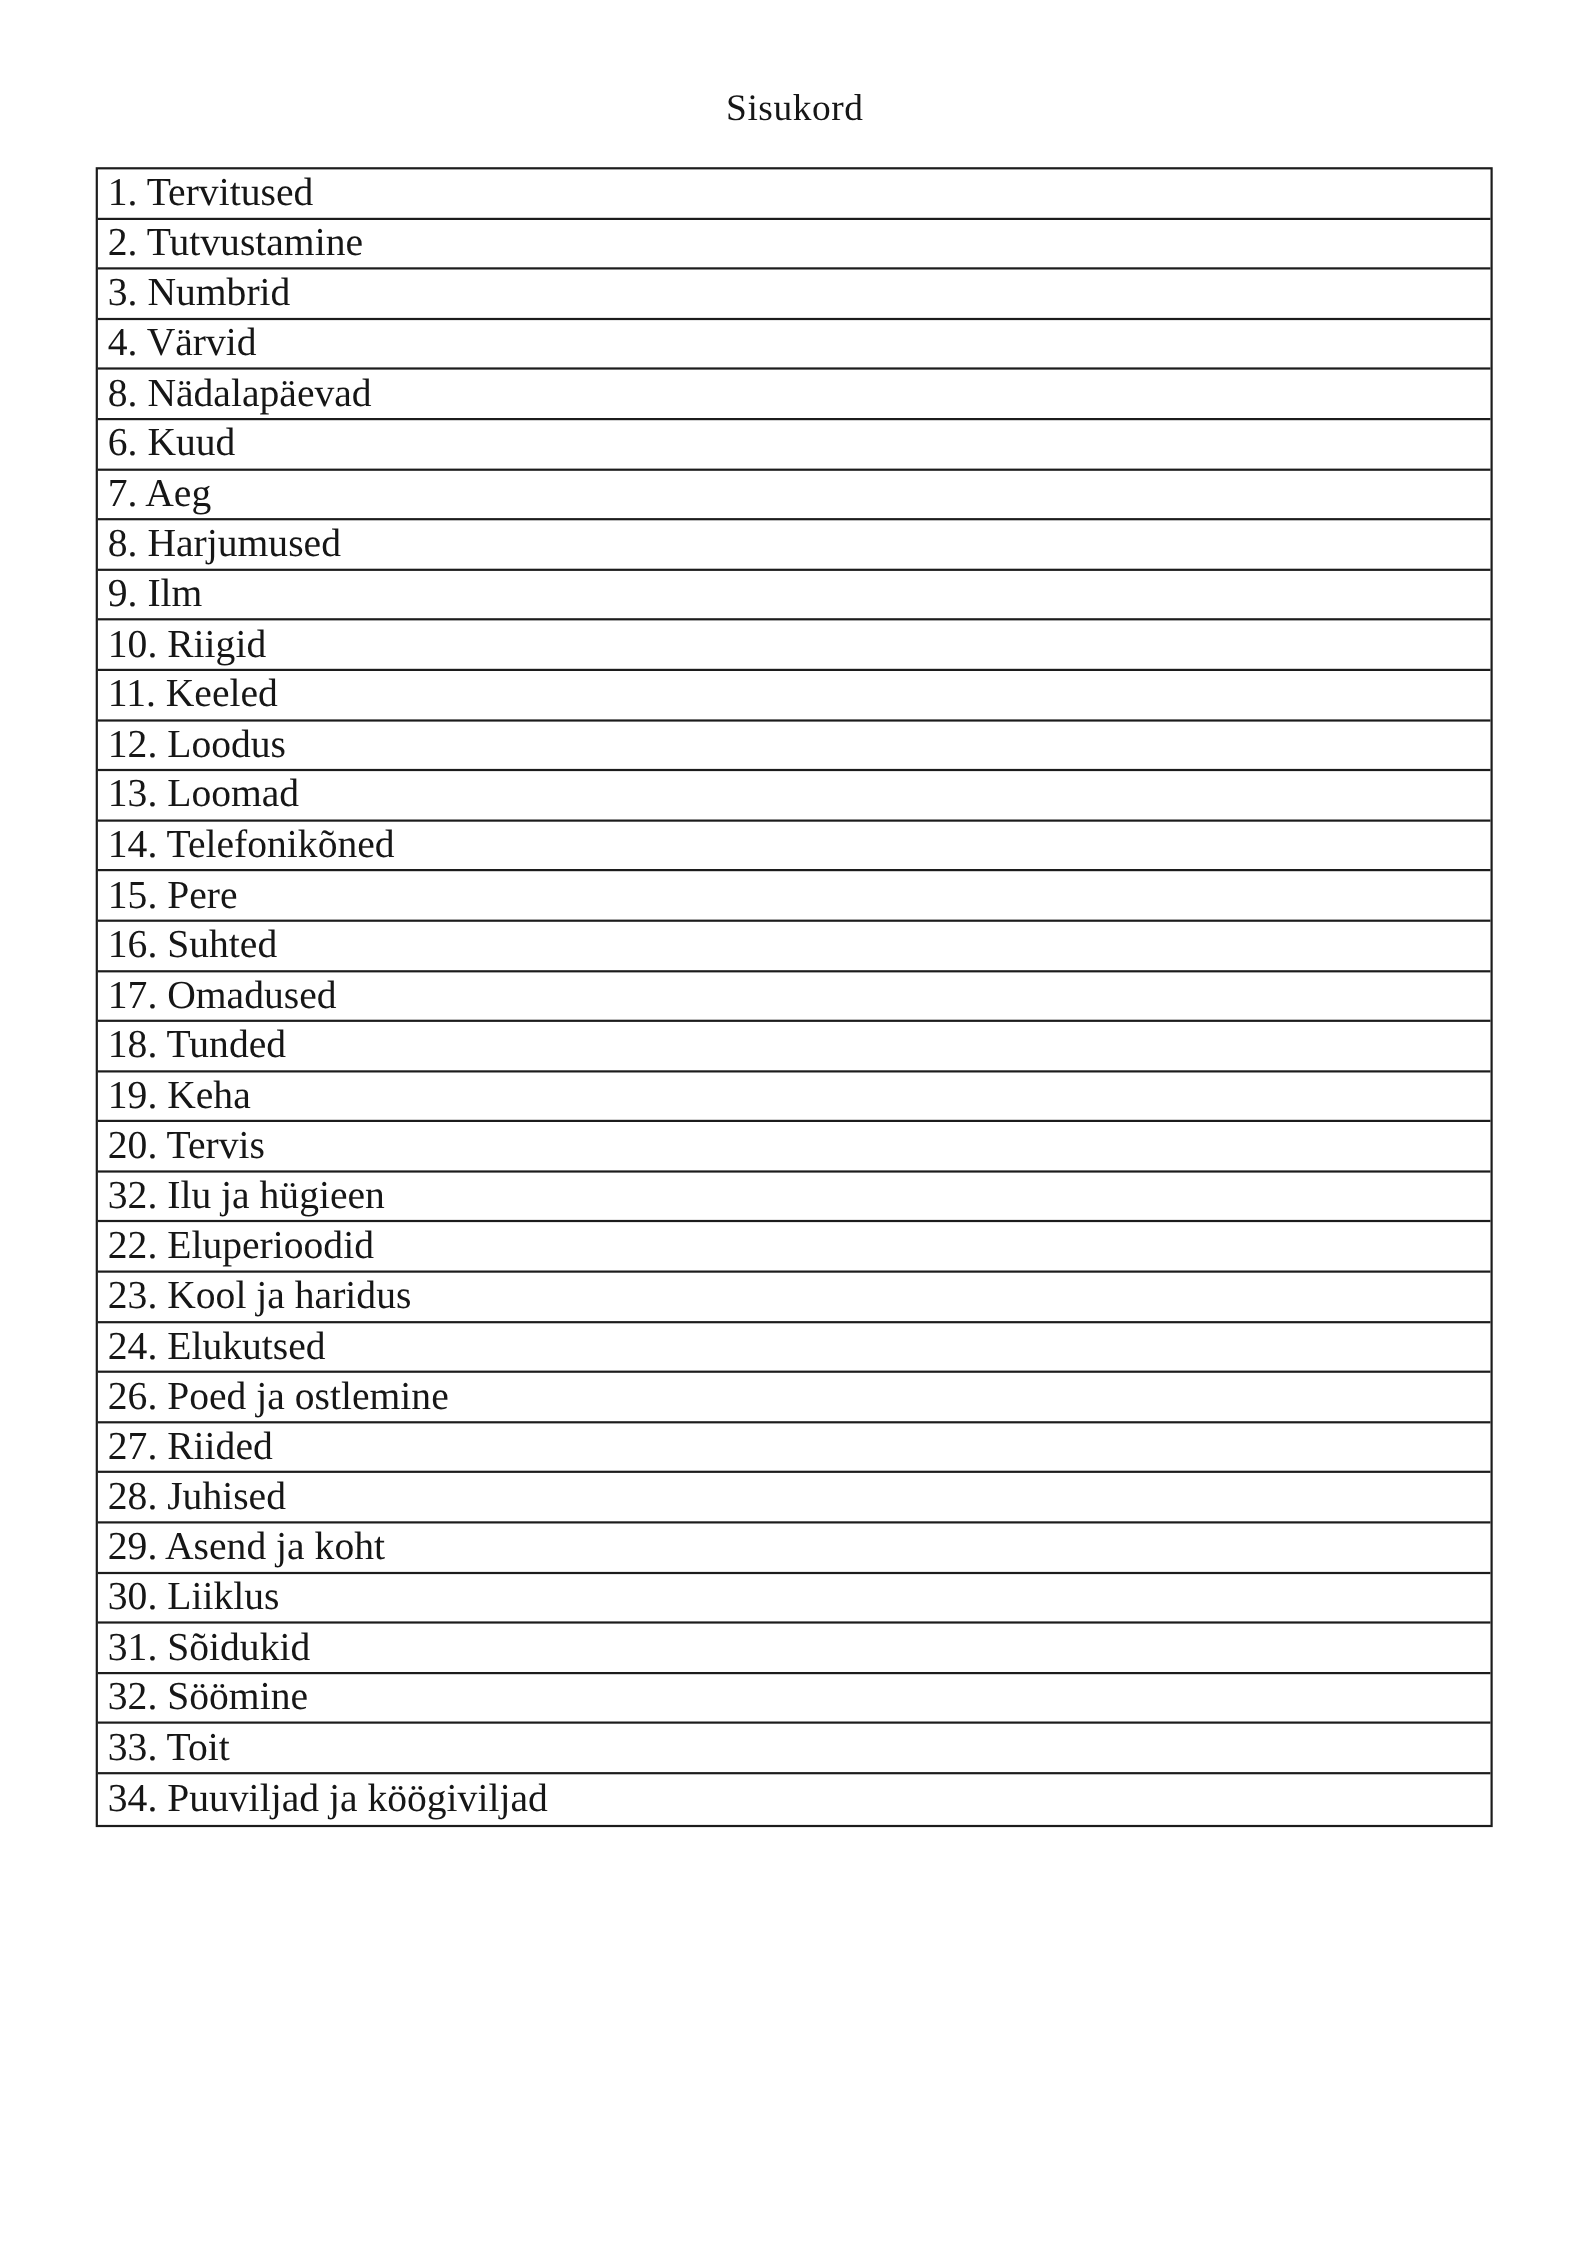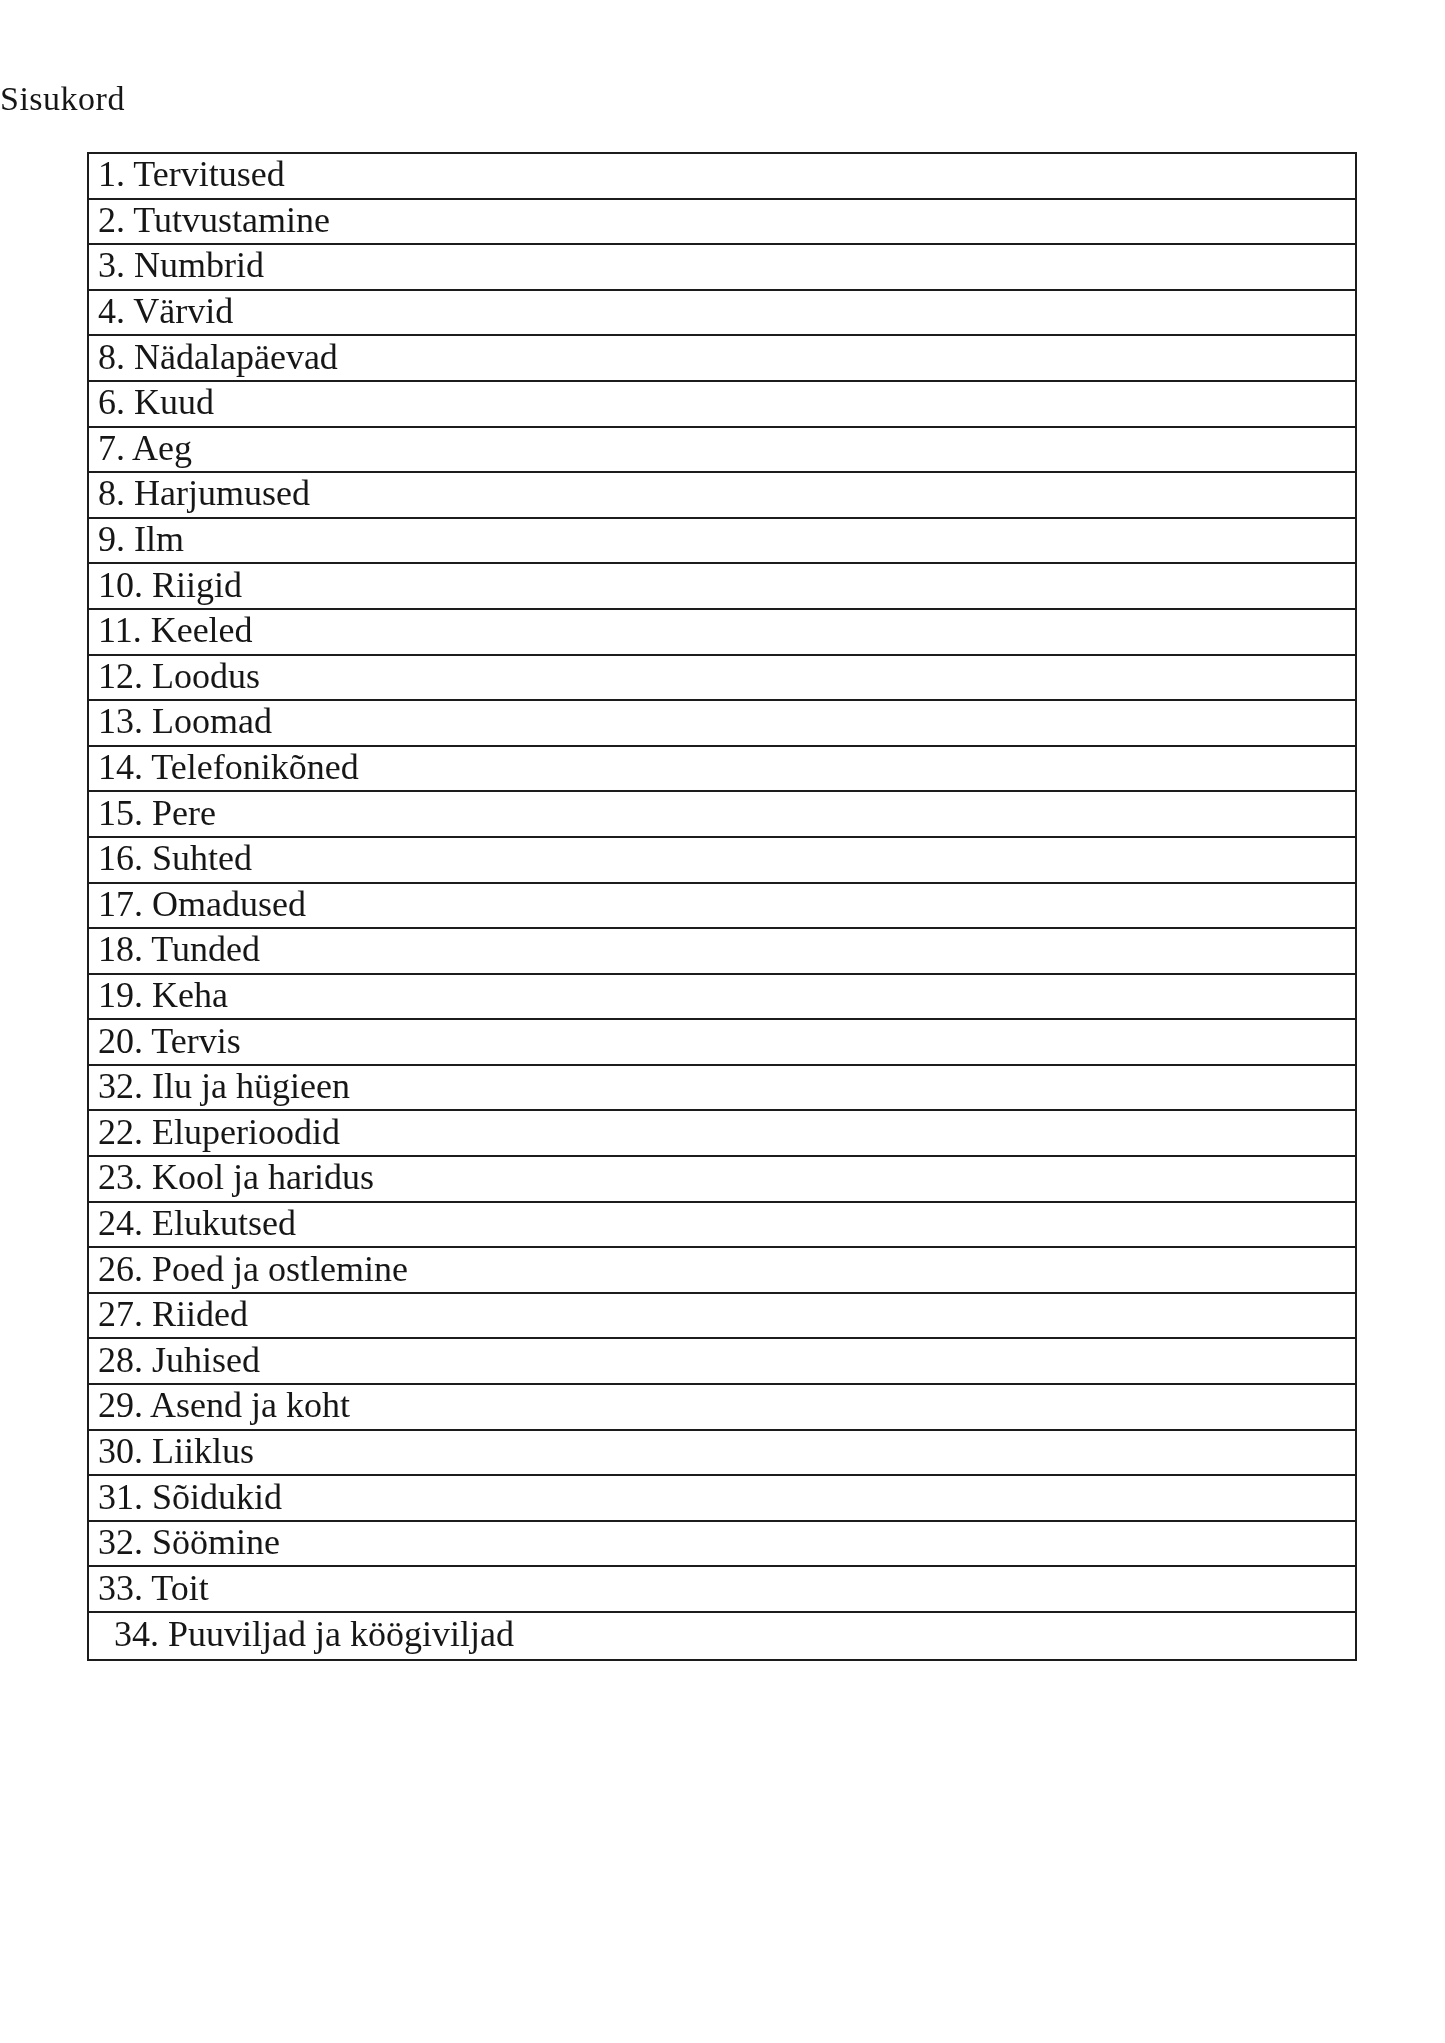--- a/index.html
+++ b/index.html
@@ -22,20 +22,21 @@
   .page {
     width: 1445px;
     height: 2043px;
     background: var(--page-bg);
   }
   .title {
     position: absolute;
     top: 80px;
     left: 0;
     width: 1445px;
+    text-align: center;
     font-size: 34px;
     font-weight: normal;
     letter-spacing: 0.5px;
     color: var(--text-color);
   }
   .toc-table {
     position: absolute;
     top: 152px;
     left: 87px;
     width: 1270px;
@@ -48,21 +49,20 @@
     display: flex;
     align-items: center;
     padding-left: 9px;
     font-size: 36px;
     line-height: 1;
     white-space: nowrap;
     overflow: hidden;
   }
   .toc-row:last-child {
     border-bottom: none;
-    margin-left: 16px;
   }
   .row-label {
     display: inline-block;
     padding-bottom: 3px;
   }
 </style>
 </head>
 <body>
 
 <div class="page">

